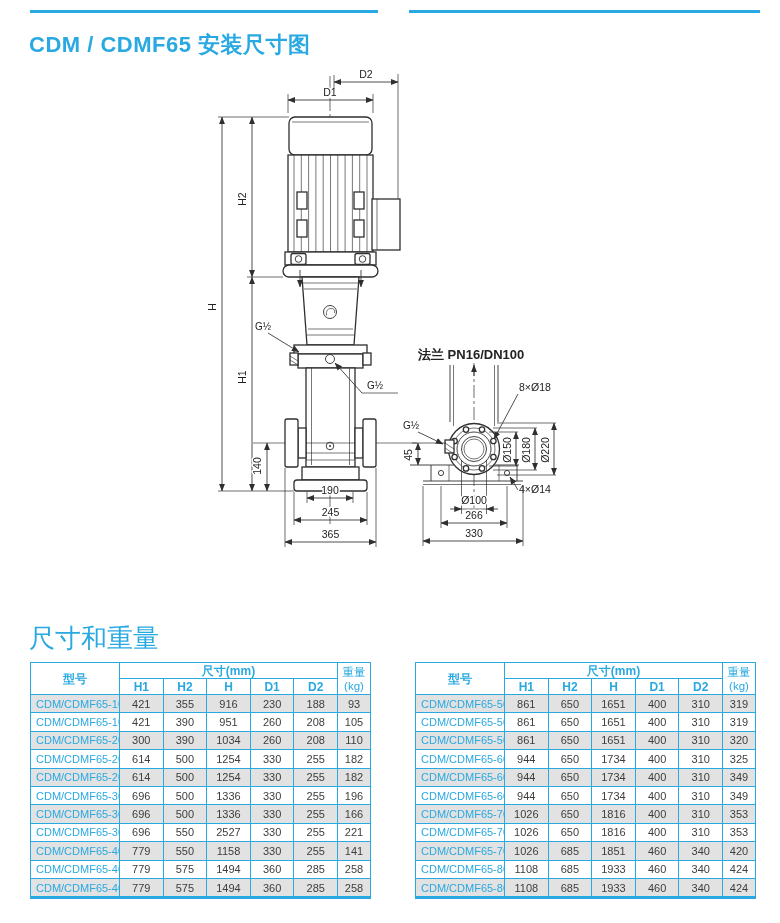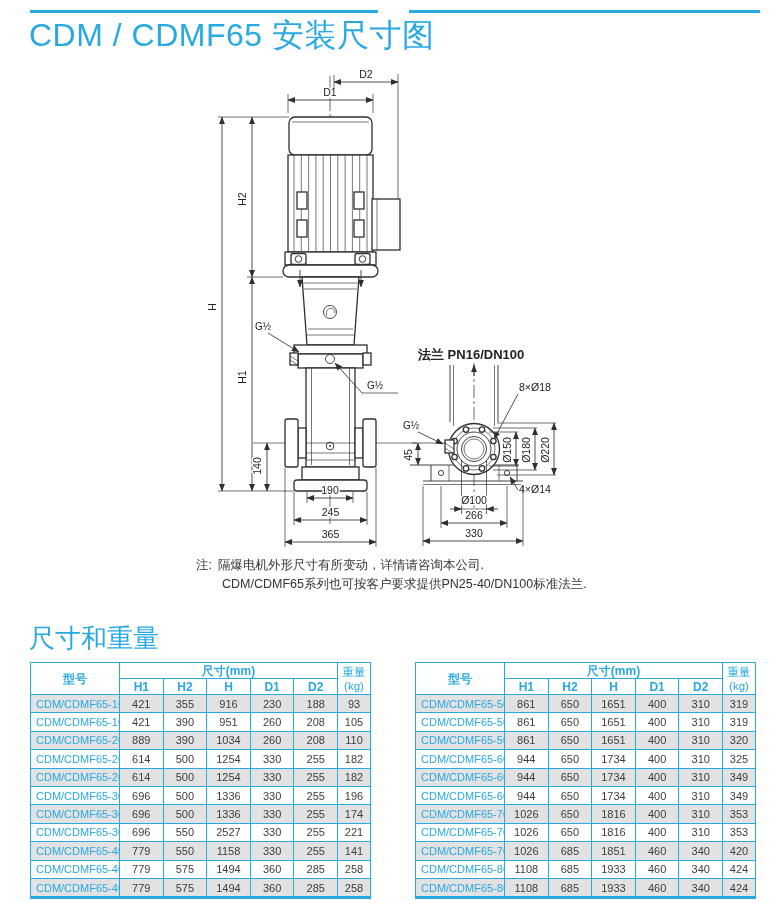--- a/index.html
+++ b/index.html
@@ -4,21 +4,21 @@
 <style>
   html,body{margin:0;padding:0;}
   body{
     width:780px;height:923px;position:relative;background:#ffffff;
     font-family:"Liberation Sans","DejaVu Sans",sans-serif;overflow:hidden;
   }
   .rule{position:absolute;top:10px;height:3px;background:#29a9e1;}
   .rule-left{left:30px;width:348px;}
   .rule-right{left:409px;width:351px;}
   .page-title{
-    position:absolute;left:29px;top:14px;font-size:32px;font-weight:normal;
+    position:absolute;left:29px;top:30px;font-size:22px;font-weight:bold;
     color:#29a9e1;letter-spacing:0.5px;white-space:nowrap;
   }
   .section-title{
     position:absolute;left:29px;top:621px;font-size:26px;font-weight:normal;
     color:#29a9e1;white-space:nowrap;text-align:center;
   }
   .drawing{position:absolute;left:205px;top:62px;}
   .note{
     position:absolute;left:196px;top:556px;width:470px;
     font-size:12.5px;color:#333;line-height:19px;white-space:nowrap;
@@ -269,22 +269,20 @@
     <line class="dim" x1="236" y1="461" x2="302" y2="461"></line>
     <text class="dt" x="269" y="457" text-anchor="middle">266</text>
     <line class="ext" x1="218" y1="424" x2="218" y2="484"></line>
     <line class="ext" x1="318" y1="424" x2="318" y2="484"></line>
     <line class="dim" x1="218" y1="479" x2="318" y2="479"></line>
     <text class="dt" x="269" y="475" text-anchor="middle">330</text>
   </g>
 </svg>
 
 <div class="note">
-  <div><span class="prefix">注:</span><span>隔爆电机外形尺寸有所变动，详情请咨询本公司.</span></div>
-  <div class="indent">CDM/CDMF65系列也可按客户要求提供PN25-40/DN100标准法兰.</div>
 </div>
 
 <div class="section-title">尺寸和重量</div>
 
 <table class="dims t-left">
   <colgroup>
       <col style="width:89px">
       <col style="width:43.6px">
       <col style="width:43.6px">
       <col style="width:43.6px">
@@ -323,21 +321,21 @@
         <td class="model">CDM/CDMF65-10</td>
         <td>421</td>
         <td>390</td>
         <td>951</td>
         <td>260</td>
         <td>208</td>
         <td>105</td>
       </tr>
       <tr class="shade">
         <td class="model">CDM/CDMF65-20-2</td>
-        <td>889</td>
+        <td>300</td>
         <td>390</td>
         <td>1034</td>
         <td>260</td>
         <td>208</td>
         <td>110</td>
       </tr>
       <tr>
         <td class="model">CDM/CDMF65-20-1</td>
         <td>614</td>
         <td>500</td>
@@ -364,21 +362,21 @@
         <td>255</td>
         <td>196</td>
       </tr>
       <tr class="shade">
         <td class="model">CDM/CDMF65-30-1</td>
         <td>696</td>
         <td>500</td>
         <td>1336</td>
         <td>330</td>
         <td>255</td>
-        <td>174</td>
+        <td>166</td>
       </tr>
       <tr>
         <td class="model">CDM/CDMF65-30</td>
         <td>696</td>
         <td>550</td>
         <td>2527</td>
         <td>330</td>
         <td>255</td>
         <td>221</td>
       </tr>

